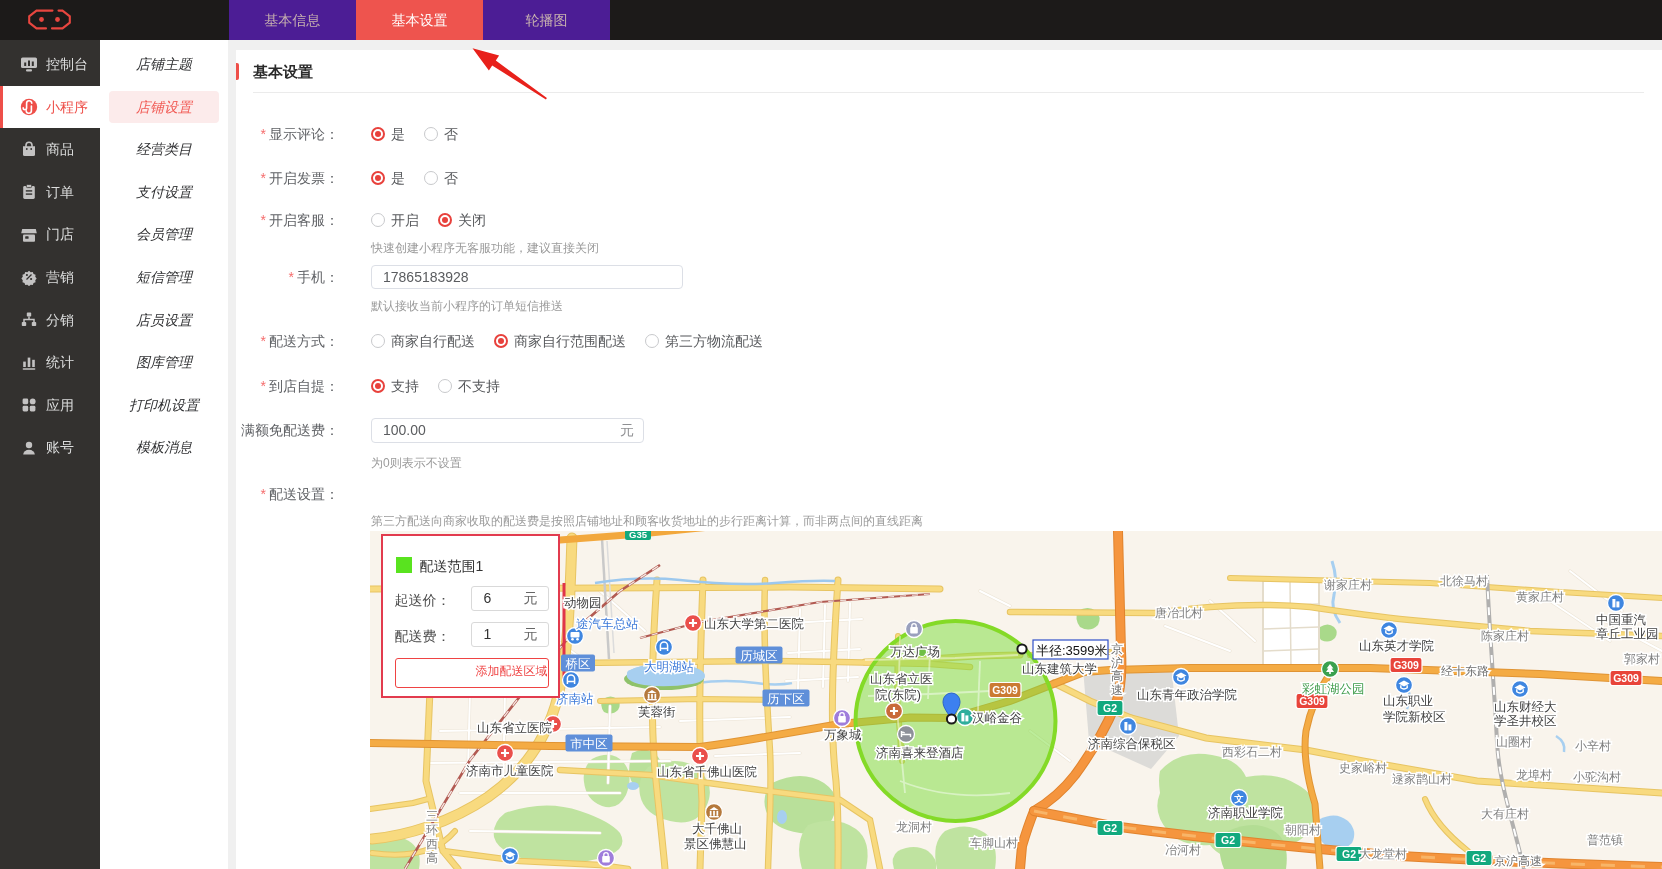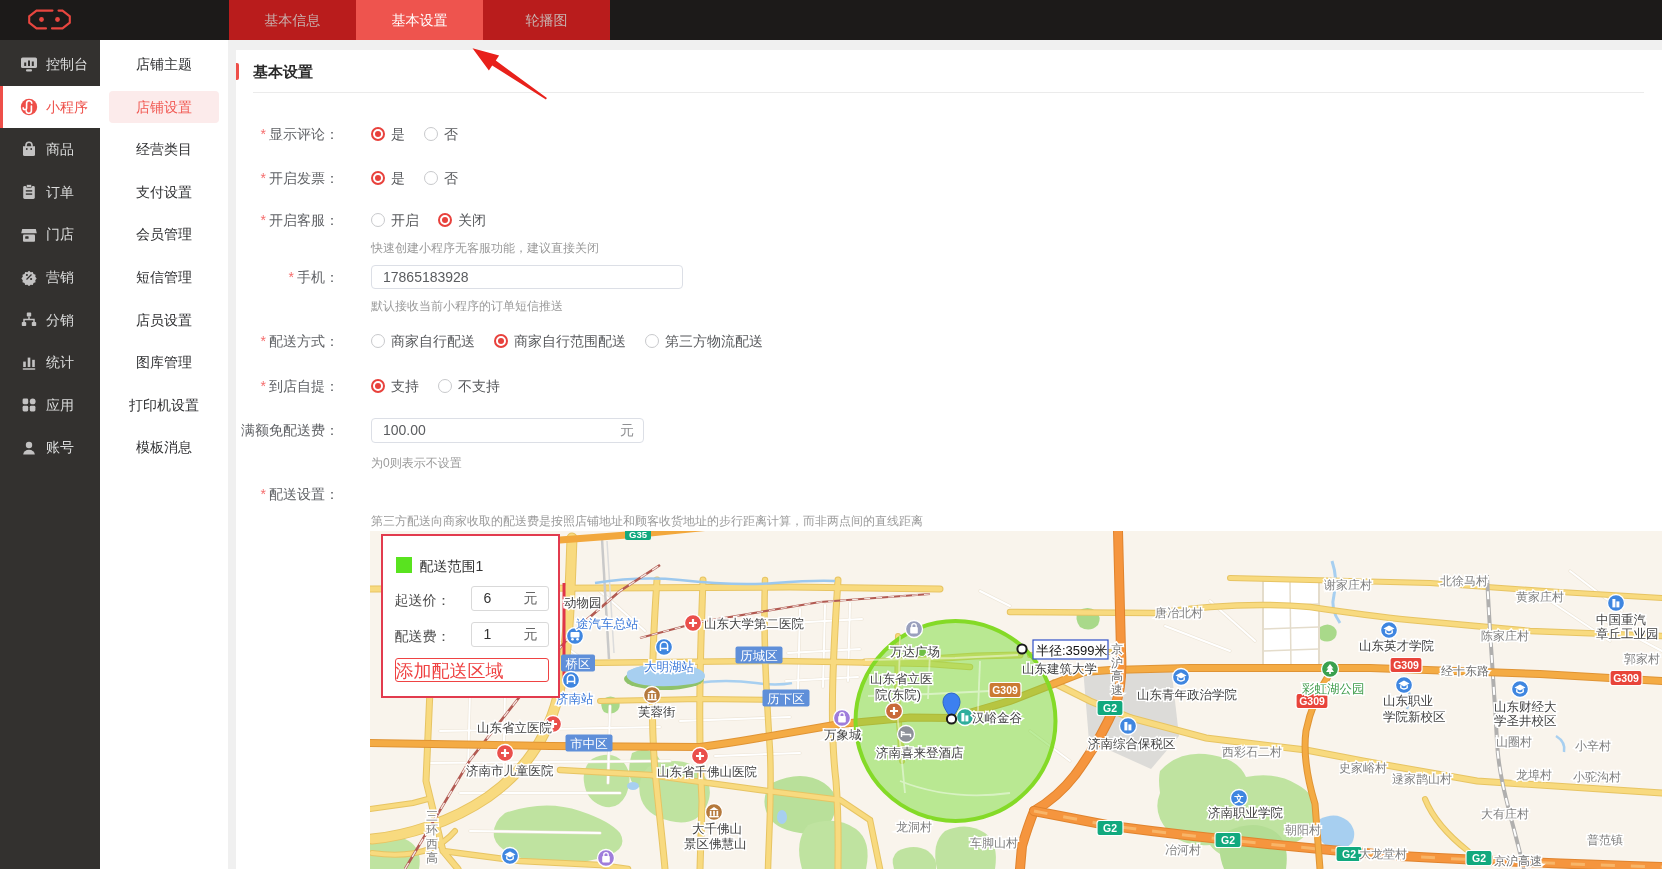--- a/index.html
+++ b/index.html
@@ -3,31 +3,31 @@
 <meta charset="utf-8">
 <title>基本设置</title>
 <style>
   * { margin:0; padding:0; box-sizing:border-box; }
   html,body { width:1662px; height:869px; overflow:hidden; }
   body { font-family:"Liberation Sans", sans-serif; background:#f0f0f0; position:relative; }
   .abs { position:absolute; }
   
   #topbar { position:absolute; left:0; top:0; width:1662px; height:40px; background:#1c1a19; }
   .tab { position:absolute; top:0; height:40px; width:127.2px; line-height:40px; text-align:center;
-         font-size:14px; color:#c8b2af; background:#b91c1c; }
+         font-size:14px; color:#c8b2af; background:#4c1d95; }
   .tab.on { background:#ee544e; color:#fff; }
   
   #side1 { position:absolute; left:0; top:40px; width:100px; height:829px; background:#33312f; }
   .s1item { position:relative; height:42.6px; line-height:42.6px; color:#dcdddd; font-size:14px; }
   .s1item .ic { position:absolute; left:20px; top:50%; margin-top:-9px; width:18px; height:18px; }
   .s1item .tx { position:absolute; left:46px; top:0; }
   .s1item.on { background:#fff; color:#ee4f49; }
   .s1item.on::before { content:""; position:absolute; left:0; top:0; width:3px; height:100%; background:#ee4f49; }
   
-  #side2 { position:absolute; left:100px; top:40px; width:128px; height:829px; background:#fff; }
+  #side2 { position:absolute; left:100px; top:40px; width:128px; height:829px; background:#fff;font-style:italic; }
   .s2item { height:42.6px; line-height:42.6px; text-align:center; font-size:14px; color:#303133; position:relative; }
   .s2item.on { color:#f15b55; }
   .s2item.on::before { content:""; position:absolute; left:9px; right:9px; top:5px; bottom:5px;
                        background:#fcebeb; border-radius:4px; }
   .s2item span { position:relative; }
   
   #panel { position:absolute; left:236px; top:50px; width:1426px; height:819px; background:#fff; }
   #ptitle { position:absolute; left:17px; top:13px; font-size:15px; font-weight:bold; color:#2b2b2b; }
   #paccent { position:absolute; left:0; top:13px; width:3px; height:17px; background:#ee4f49; border-radius:0 2px 2px 0; }
   #pline { position:absolute; left:17px; right:18px; top:42px; height:1px; background:#ebebeb; }
@@ -637,20 +637,20 @@
   <div style="position:absolute;left:12px;top:56px;font-size:14px;color:#4a4a4a">起送价：</div>
   <div style="position:absolute;left:88px;top:50px;width:78px;height:25px;border:1px solid #d9d9d9;border-radius:3px;font-size:14px;color:#333">
         <span style="position:absolute;left:12px;top:3px">6</span>
         <span style="position:absolute;right:10px;top:3px;color:#666">元</span>
       </div>
   <div style="position:absolute;left:12px;top:92px;font-size:14px;color:#4a4a4a">配送费：</div>
   <div style="position:absolute;left:88px;top:86px;width:78px;height:25px;border:1px solid #d9d9d9;border-radius:3px;font-size:14px;color:#333">
         <span style="position:absolute;left:12px;top:3px">1</span>
         <span style="position:absolute;right:10px;top:3px;color:#666">元</span>
       </div>
-  <div style="position:absolute;left:12px;top:122px;width:154px;height:24px;border:1px solid #ef4343;border-radius:3px;color:#ef4343;font-size:18px;text-align:left;line-height:24px">添加配送区域</div>
+  <div style="position:absolute;left:12px;top:122px;width:154px;height:30px;border:1px solid #ef4343;border-radius:3px;color:#ef4343;font-size:12px;text-align:right;line-height:24px">添加配送区域</div>
 </div>
 
 </div>
 
   <svg class="abs" style="left:440px;top:15px;pointer-events:none" width="130" height="100" viewBox="0 0 130 100">
     <path d="M32.5,33.3 L59.1,40.6 L55.8,45.4 L106.9,83.1 L105.9,84.5 L52.2,50.6 L48.9,55.4 Z" fill="#e8211b"></path>
   </svg>
 
 </body></html>

